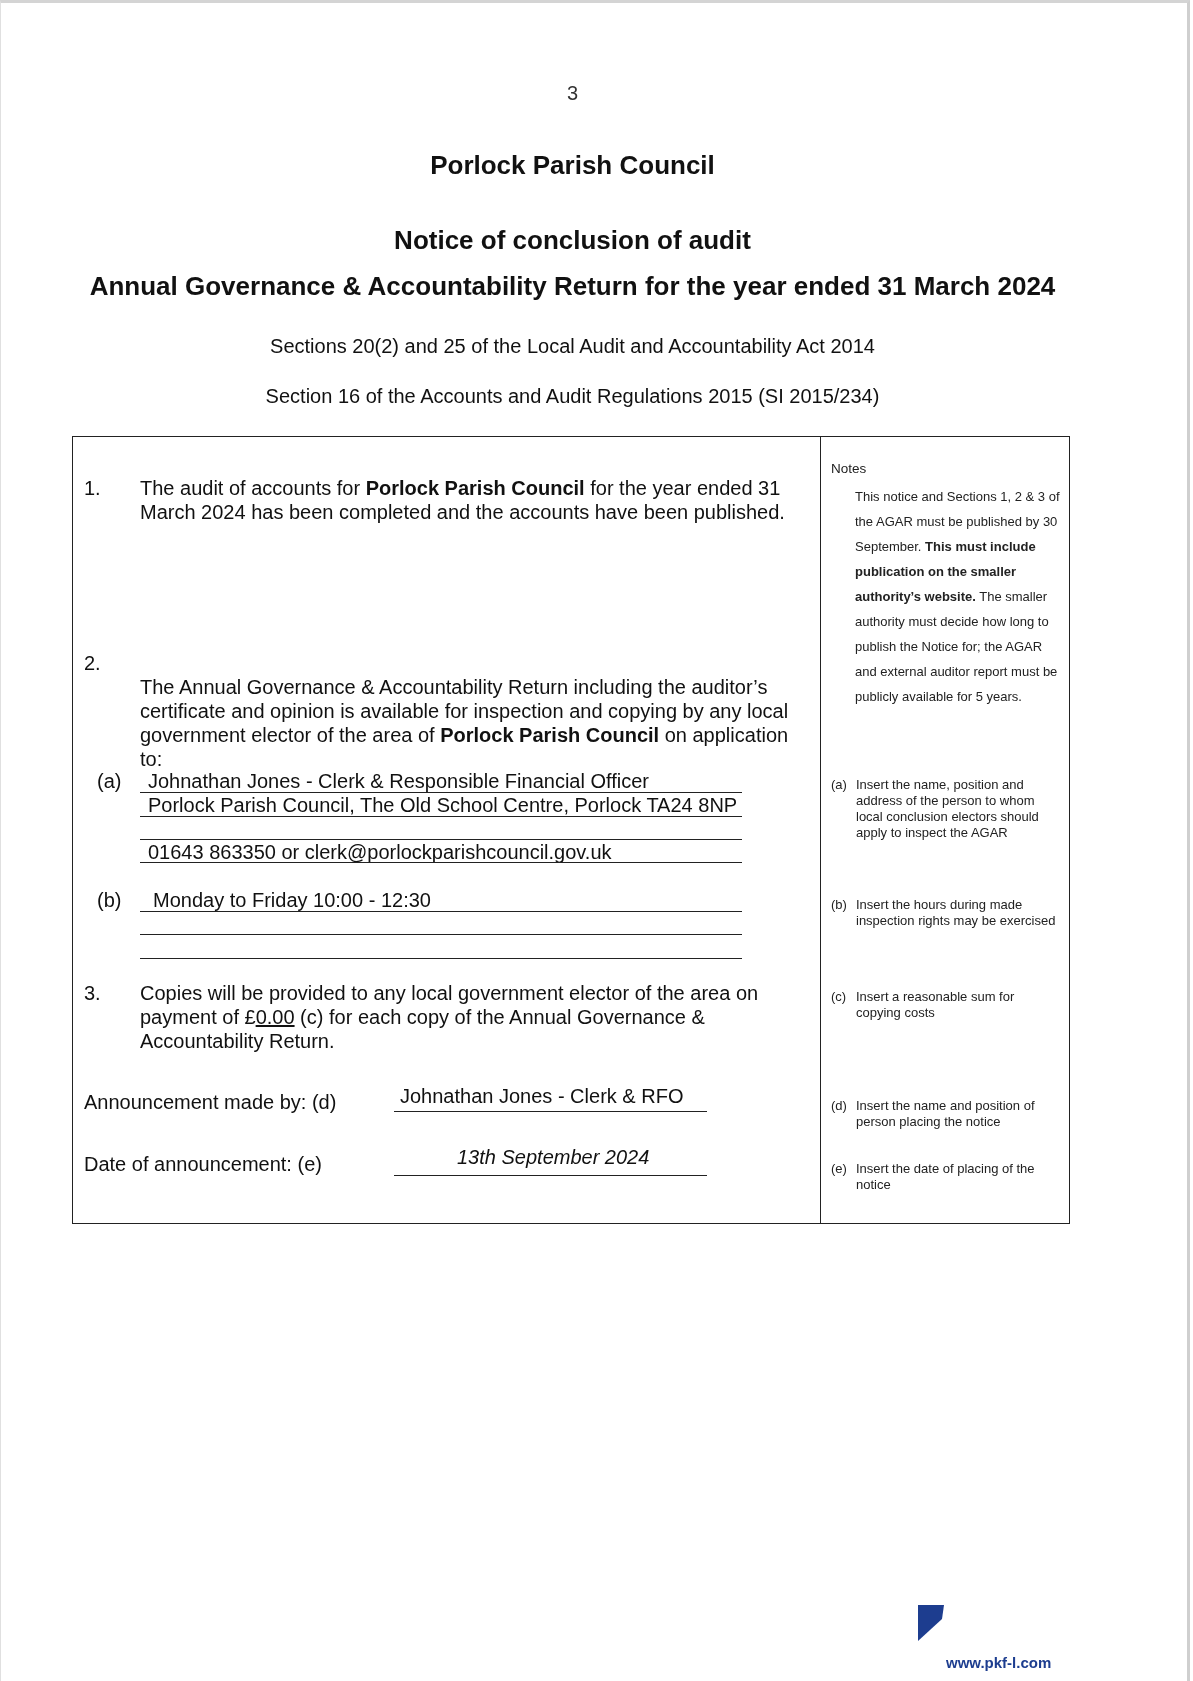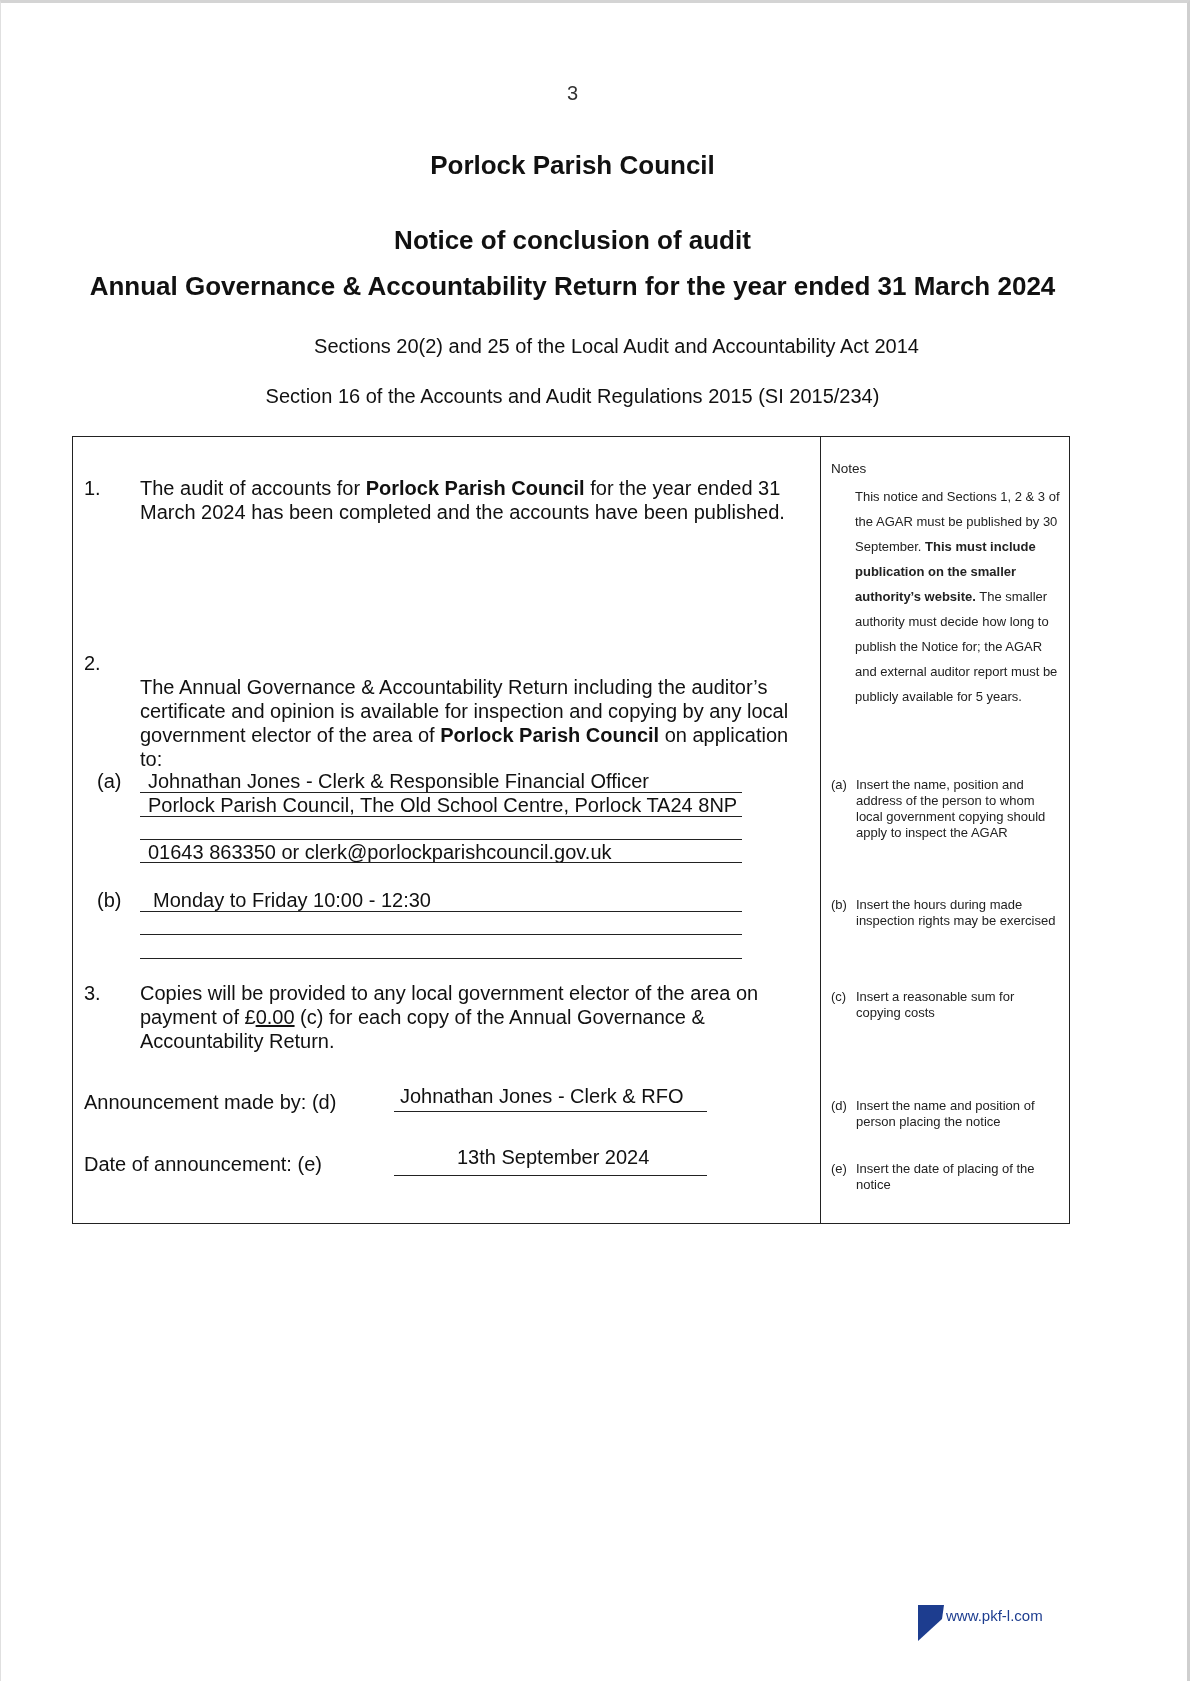--- a/index.html
+++ b/index.html
@@ -13,21 +13,21 @@
     position: absolute; left: 0; top: 0; width: 1190px; height: 1681px;
     border-top: 3px solid #d4d4d4; border-right: 3px solid #cfcfcf; border-left: 1px solid #e0e0e0;
     box-sizing: border-box;
   }
   .abs { position: absolute; }
   .center { text-align: center; }
   #page-number { left: 0; width: 1145px; top: 82px; font-size: 20px; color: #333; }
   #council-title { left: 0; width: 1145px; top: 150px; font-size: 26px; font-weight: bold; }
   #notice-title { left: 0; width: 1145px; top: 225px; font-size: 26px; font-weight: bold; }
   #agar-title { left: 0; width: 1145px; top: 271px; font-size: 26px; font-weight: bold; }
-  #act-line1 { left: 0; width: 1145px; top: 335px; font-size: 20px; padding-left: 44px; }
+  #act-line1 { left: 0; width: 1145px; top: 335px; font-size: 20px; }
   #act-line2 { left: 0; width: 1145px; top: 385px; font-size: 20px; }
 
   #main-box {
     left: 72px; top: 436px; width: 998px; height: 788px;
     border: 1.5px solid #222; box-sizing: border-box;
   }
   #divider { left: 820px; top: 436px; width: 0; height: 788px; border-left: 1.5px solid #222; }
 
   .body-text { font-size: 20px; line-height: 24px; }
   .num { width: 40px; }
@@ -36,21 +36,21 @@
   .notes-label { font-size: 13.5px; color: #222; }
 
   .fill-line { border-bottom: 1.3px solid #222; height: 0; }
   .fill-text { font-size: 20px; white-space: nowrap; }
 
   .note-item { left: 831px; width: 230px; font-size: 13px; line-height: 16px; color: #222; }
   .note-item .lbl { position: absolute; left: 0; top: 0; }
   .note-item .txt { display: block; margin-left: 25px; }
 
   #logo { left: 918px; top: 1605px; }
-  #logo-url { left: 946px; top: 1607px; font-size: 15px; font-weight: normal; color: #1d3d8f; }
+  #logo-url { left: 946px; top: 1654px; font-size: 15px; font-weight: bold; color: #1d3d8f; }
 </style>
 </head>
 <body>
 
 <div class="page-frame"></div>
 
 <div id="page-number" class="abs center">3</div>
 <div id="council-title" class="abs center">Porlock Parish Council</div>
 <div id="notice-title" class="abs center">Notice of conclusion of audit</div>
 <div id="agar-title" class="abs center">Annual Governance &amp; Accountability Return for the year ended 31 March 2024</div>
@@ -88,31 +88,31 @@
 <div class="abs body-text num" style="left:84px; top:981px;">3.</div>
 <div class="abs body-text para" style="top:981px; width:665px;">
   <span>Copies will be provided to any local government elector of the area on payment of £</span><span style="text-decoration:underline;">0.00</span><span> (c) for each copy of the Annual Governance &amp; Accountability Return.</span>
 </div>
 
 <div class="abs fill-text" style="left:84px; top:1091px;">Announcement made by: (d)</div>
 <div class="abs fill-text" style="left:400px; top:1085px;">Johnathan Jones - Clerk &amp; RFO</div>
 <div class="abs fill-line" style="left:394px; top:1111px; width:313px;"></div>
 
 <div class="abs fill-text" style="left:84px; top:1153px;">Date of announcement: (e)</div>
-<div class="abs fill-text" style="left:457px; top:1146px;">13th September 2024</div>
+<div class="abs fill-text" style="left:457px; top:1146px;font-style:italic;">13th September 2024</div>
 <div class="abs fill-line" style="left:394px; top:1175px; width:313px;"></div>
 
 <div class="abs notes-label" style="left:831px; top:424px;margin-top:37px;">Notes</div>
 <div class="abs notes" style="left:855px; top:484px; width:208px;">
   <span>This notice and Sections 1, 2 &amp; 3 of the AGAR must be published by 30 September. </span><b>This must include publication on the smaller authority’s website.</b><span> The smaller authority must decide how long to publish the Notice for; the AGAR and external auditor report must be publicly available for 5 years.</span>
 </div>
 
 <div class="abs note-item" style="top:777px;">
   <span class="lbl">(a)</span>
-  <span class="txt">Insert the name, position and address of the person to whom local government copying should apply to inspect the AGAR</span>
+  <span class="txt">Insert the name, position and address of the person to whom local conclusion electors should apply to inspect the AGAR</span>
 </div>
 <div class="abs note-item" style="top:897px;">
   <span class="lbl">(b)</span>
   <span class="txt">Insert the hours during made inspection rights may be exercised</span>
 </div>
 <div class="abs note-item" style="top:989px;">
   <span class="lbl">(c)</span>
   <span class="txt">Insert a reasonable sum for copying costs</span>
 </div>
 <div class="abs note-item" style="top:1098px;">

